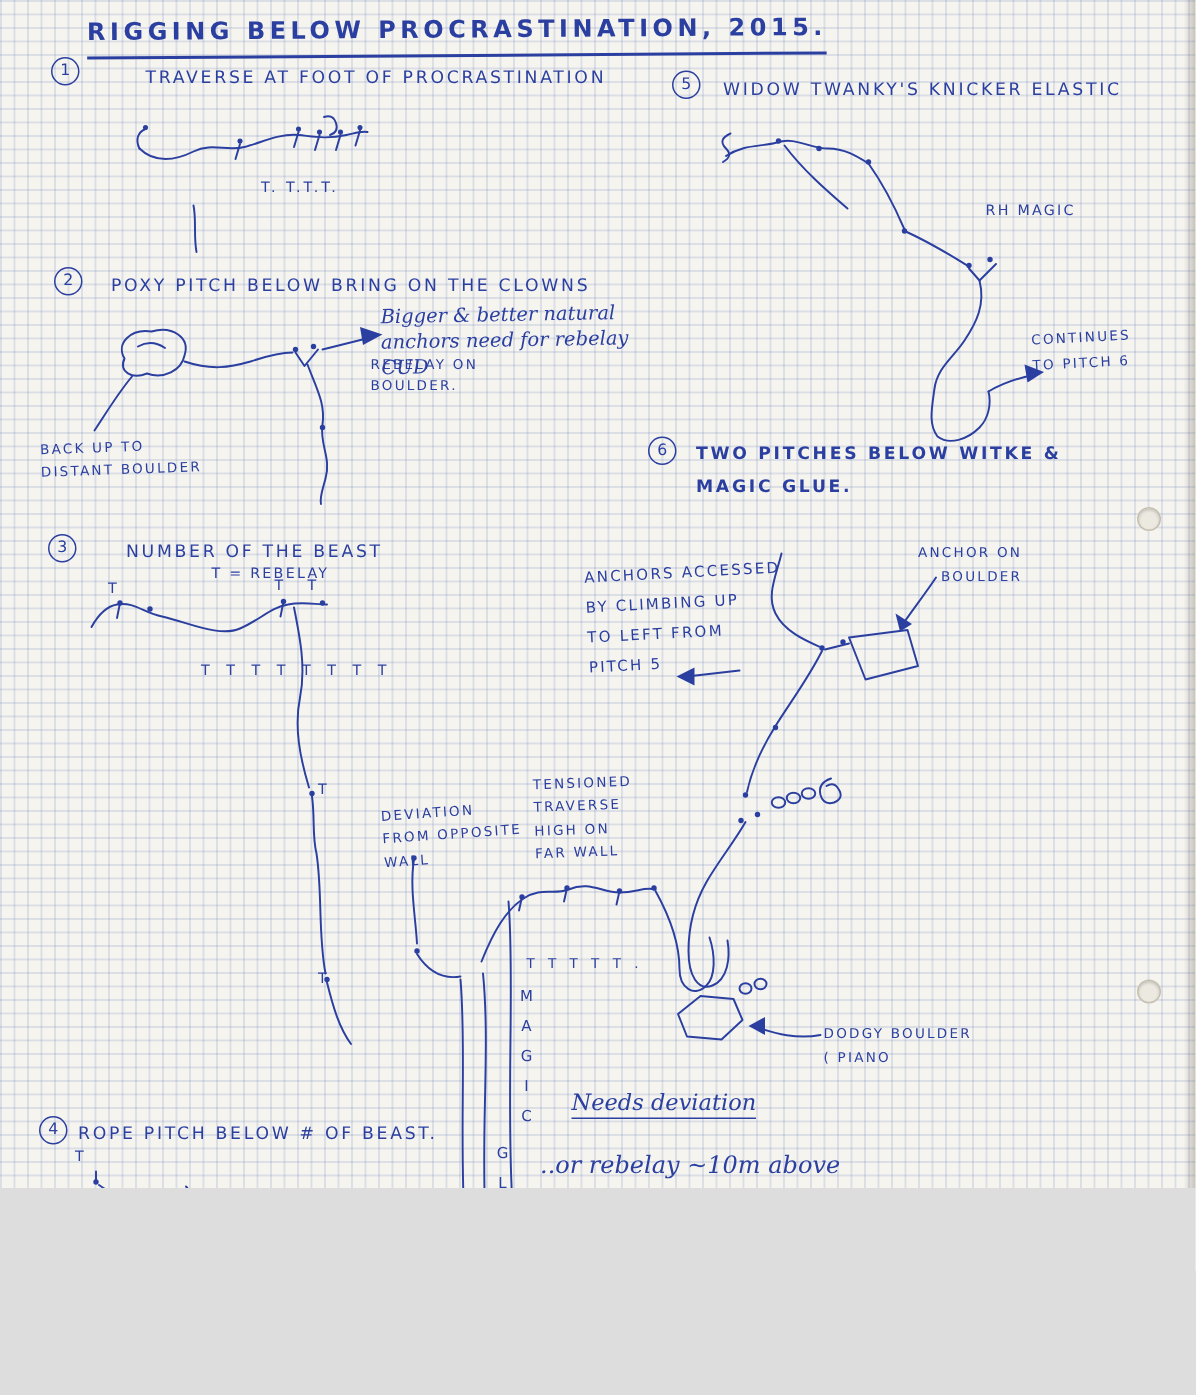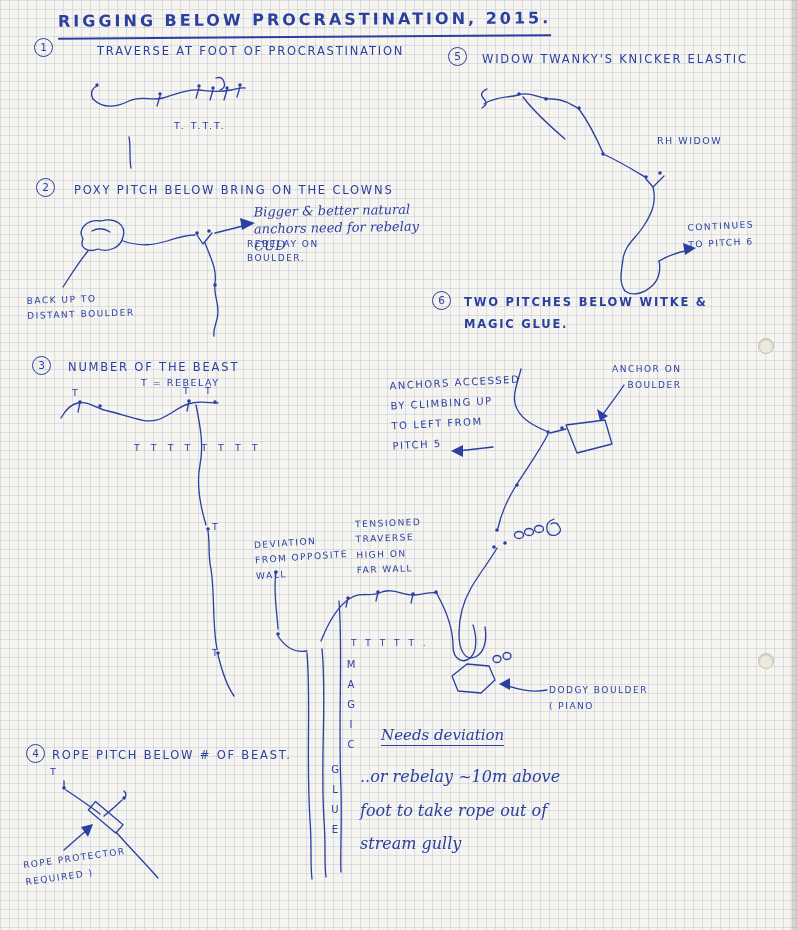--- a/index.html
+++ b/index.html
@@ -2,21 +2,21 @@
 <html><head>
 <meta charset="utf-8">
 <style>
   :root{
     --ink:#2a3fa0;
     --paper:#f6f4ef;
     --grid:rgba(110,135,185,0.20);
   }
   html,body{margin:0;padding:0;background:#ddd;}
   #page{
-    position:relative;width:797px;height:930px;overflow:hidden;
+    position:relative;width:797px;height:792px;overflow:hidden;
     background-color:var(--paper);
     background-image:
       linear-gradient(var(--grid) 1px, transparent 1px),
       linear-gradient(90deg, var(--grid) 1px, transparent 1px);
     background-size:9px 9px;
     font-family:"DejaVu Sans", sans-serif;
     color:var(--ink);
   }
   .abs{position:absolute;}
   .hand{
@@ -206,30 +206,30 @@
   <div class="abs txt script" style="left:254px;top:203px;font-size:13px;line-height:1.3;transform:rotate(-1deg);">Bigger &amp; better natural
 anchors need for rebelay
 CUD</div>
   <div class="abs txt hand tiny" style="left:247px;top:237px;line-height:1.6;">REBELAY ON
 BOULDER.</div>
   <div class="abs txt hand tiny" style="left:27px;top:292px;line-height:1.7;transform:rotate(-2deg);">BACK UP TO
 DISTANT BOULDER</div>
 
   <span class="abs txt circ" style="left:448px;top:47px;">5</span>
   <div class="abs txt hand sec-title" style="left:482px;top:49px;">WIDOW TWANKY'S KNICKER ELASTIC</div>
-  <div class="abs txt hand note" style="left:657px;top:133px;">RH WIDOW</div>
+  <div class="abs txt hand note" style="left:657px;top:133px;">RH MAGIC</div>
   <div class="abs txt hand tiny" style="left:688px;top:218px;line-height:1.9;transform:rotate(-3deg);">CONTINUES
 TO PITCH 6</div>
 
   <span class="abs txt circ" style="left:432px;top:291px;">6</span>
   <div class="abs txt hand sec-title" style="left:464px;top:292px;line-height:1.9;font-weight:bold;">TWO PITCHES BELOW WITKE &amp;
 MAGIC GLUE.</div>
 
   <span class="abs txt circ" style="left:32px;top:356px;">3</span>
-  <div class="abs txt hand sec-title" style="left:68px;top:357px;">NUMBER OF THE BEAST</div>
+  <div class="abs txt hand sec-title" style="left:84px;top:357px;">NUMBER OF THE BEAST</div>
   <div class="abs txt hand note" style="left:141px;top:375px;">T = REBELAY</div>
 
   <div class="abs txt hand note" style="left:72px;top:385px;">T</div>
   <div class="abs txt hand note" style="left:183px;top:383px;">T</div>
   <div class="abs txt hand note" style="left:205px;top:383px;">T</div>
   <div class="abs txt hand note" style="left:96px;top:440px;letter-spacing:4px;margin-left:38px;">T T T T  T T T T</div>
 
   <div class="abs txt hand tiny" style="left:391px;top:373px;line-height:2.0;transform:rotate(-3deg);font-size:10px;">ANCHORS ACCESSED
 BY CLIMBING UP
 TO LEFT FROM

